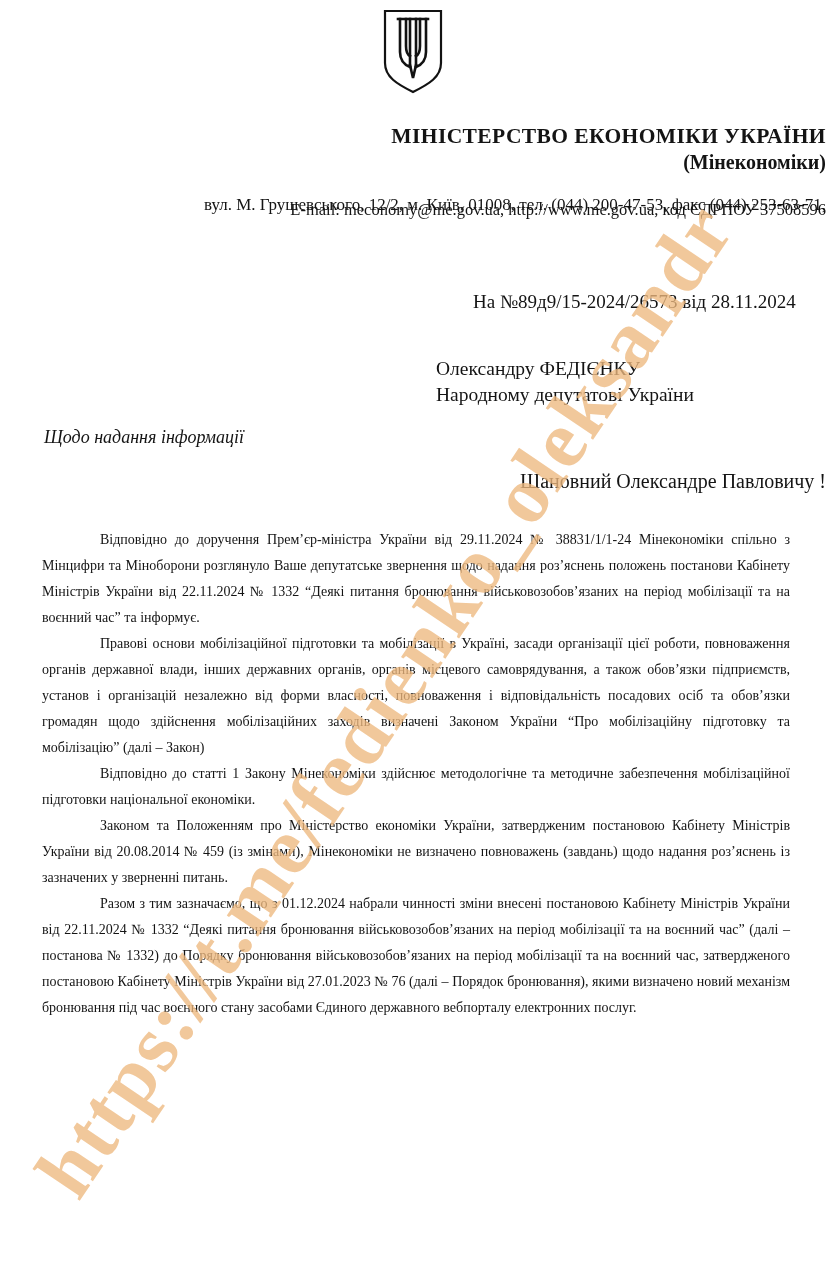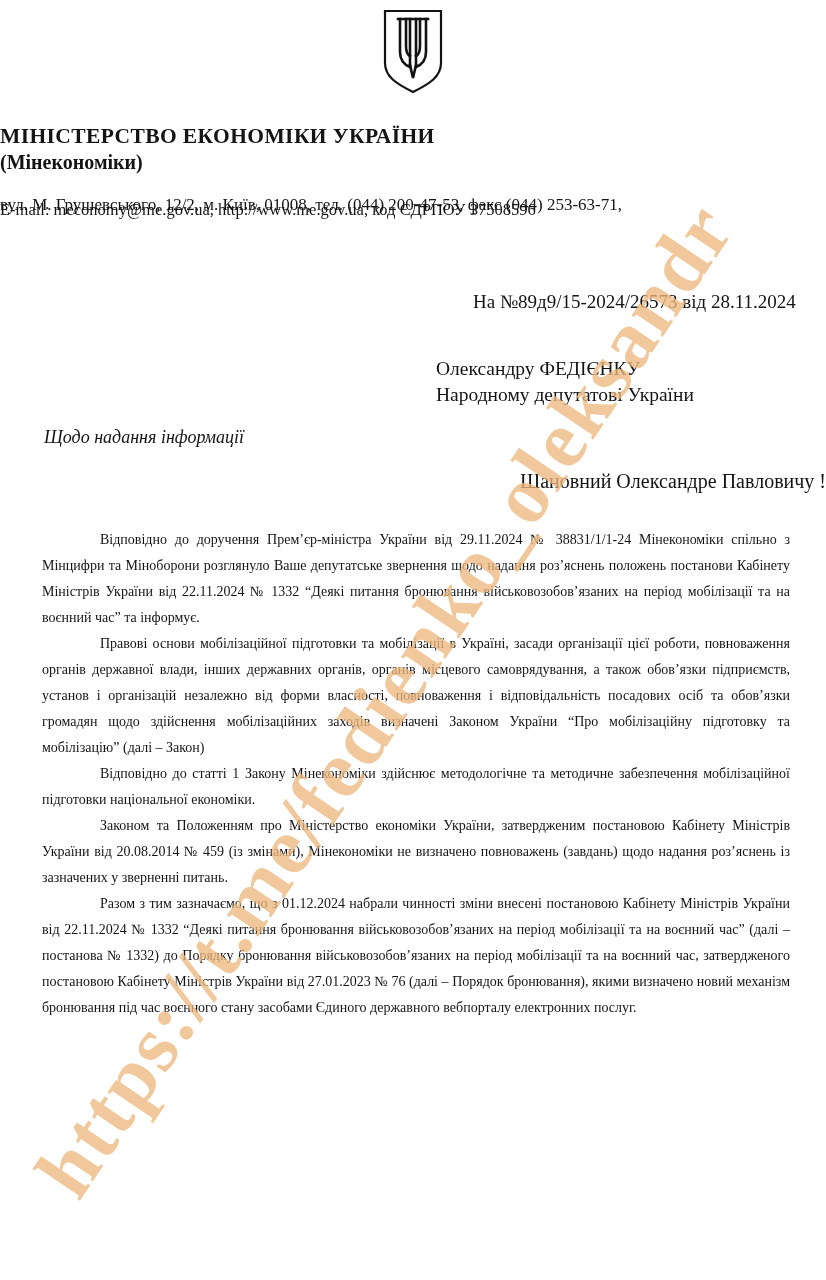--- a/index.html
+++ b/index.html
@@ -16,21 +16,21 @@
     transform:translate(-50%,-50%) rotate(-56deg);
     font-family:"Liberation Serif", serif;
     font-size:82px; font-weight:bold; letter-spacing:2px;
     white-space:nowrap;
     color:#eeb97f; opacity:.78;
     z-index:9; pointer-events:none;
   }
 
   
   .emblem { position:absolute; top:8px; left:50%; transform:translateX(-50%); z-index:1; }
-  .hdr { position:absolute; left:0; width:100%; text-align:left; z-index:1; }
+  .hdr { position:absolute; left:0; width:100%; text-align:right; z-index:1; }
   .ministry-name { top:124px; font-size:21.5px; font-weight:bold; letter-spacing:.4px; }
   .ministry-short { top:151px; font-size:20px; font-weight:bold; }
   .addr-line { top:195px; font-size:17px; }
   .contact-line { top:200px; font-size:16.5px; }
 
   
   .ref-line { position:absolute; top:291px; left:473px; font-size:19px; }
   .addressee { position:absolute; top:356px; left:436px; font-size:19.5px; line-height:26px; }
   .subject { position:absolute; top:427px; left:20px; font-size:18px; font-style:italic;margin-left:24px; }
   .salutation { position:absolute; top:470px; left:0; width:100%; text-align:right; font-size:20px; }

